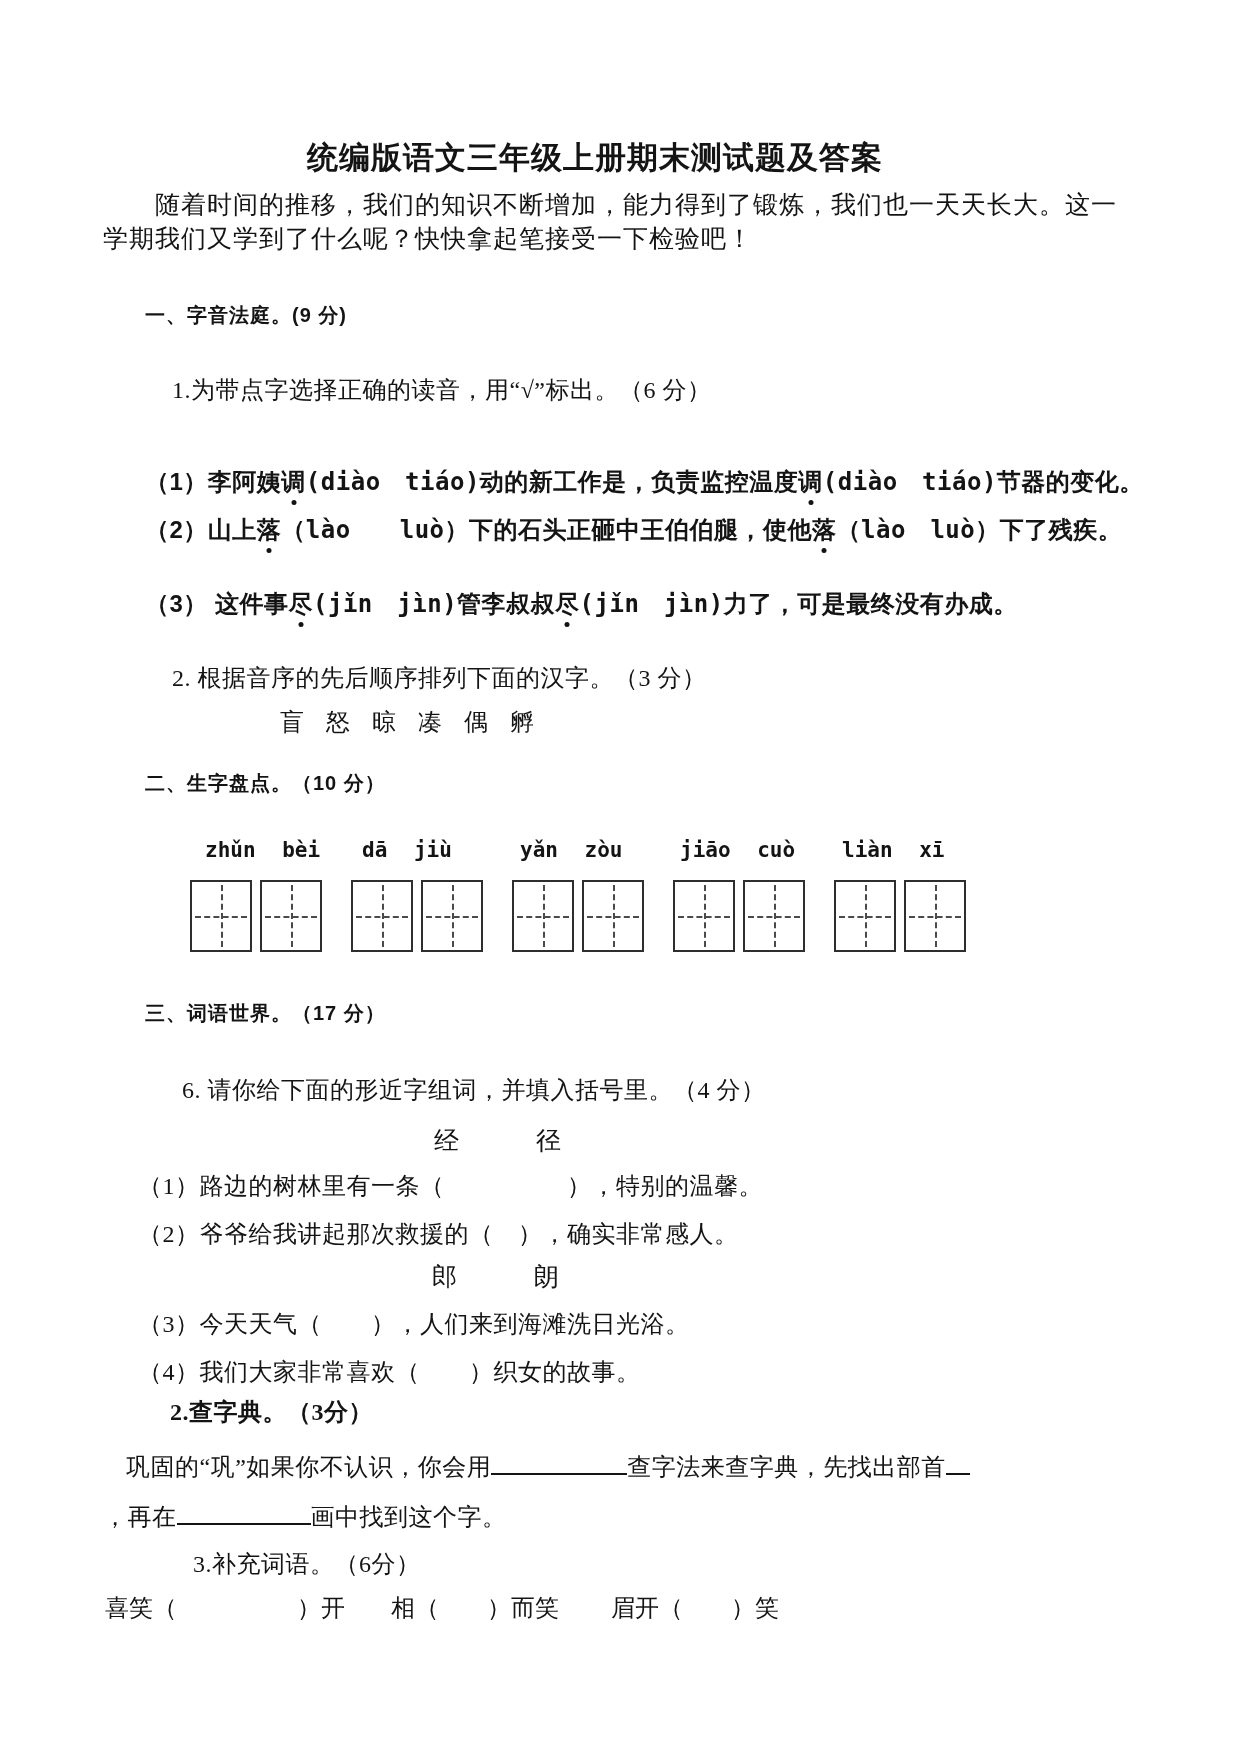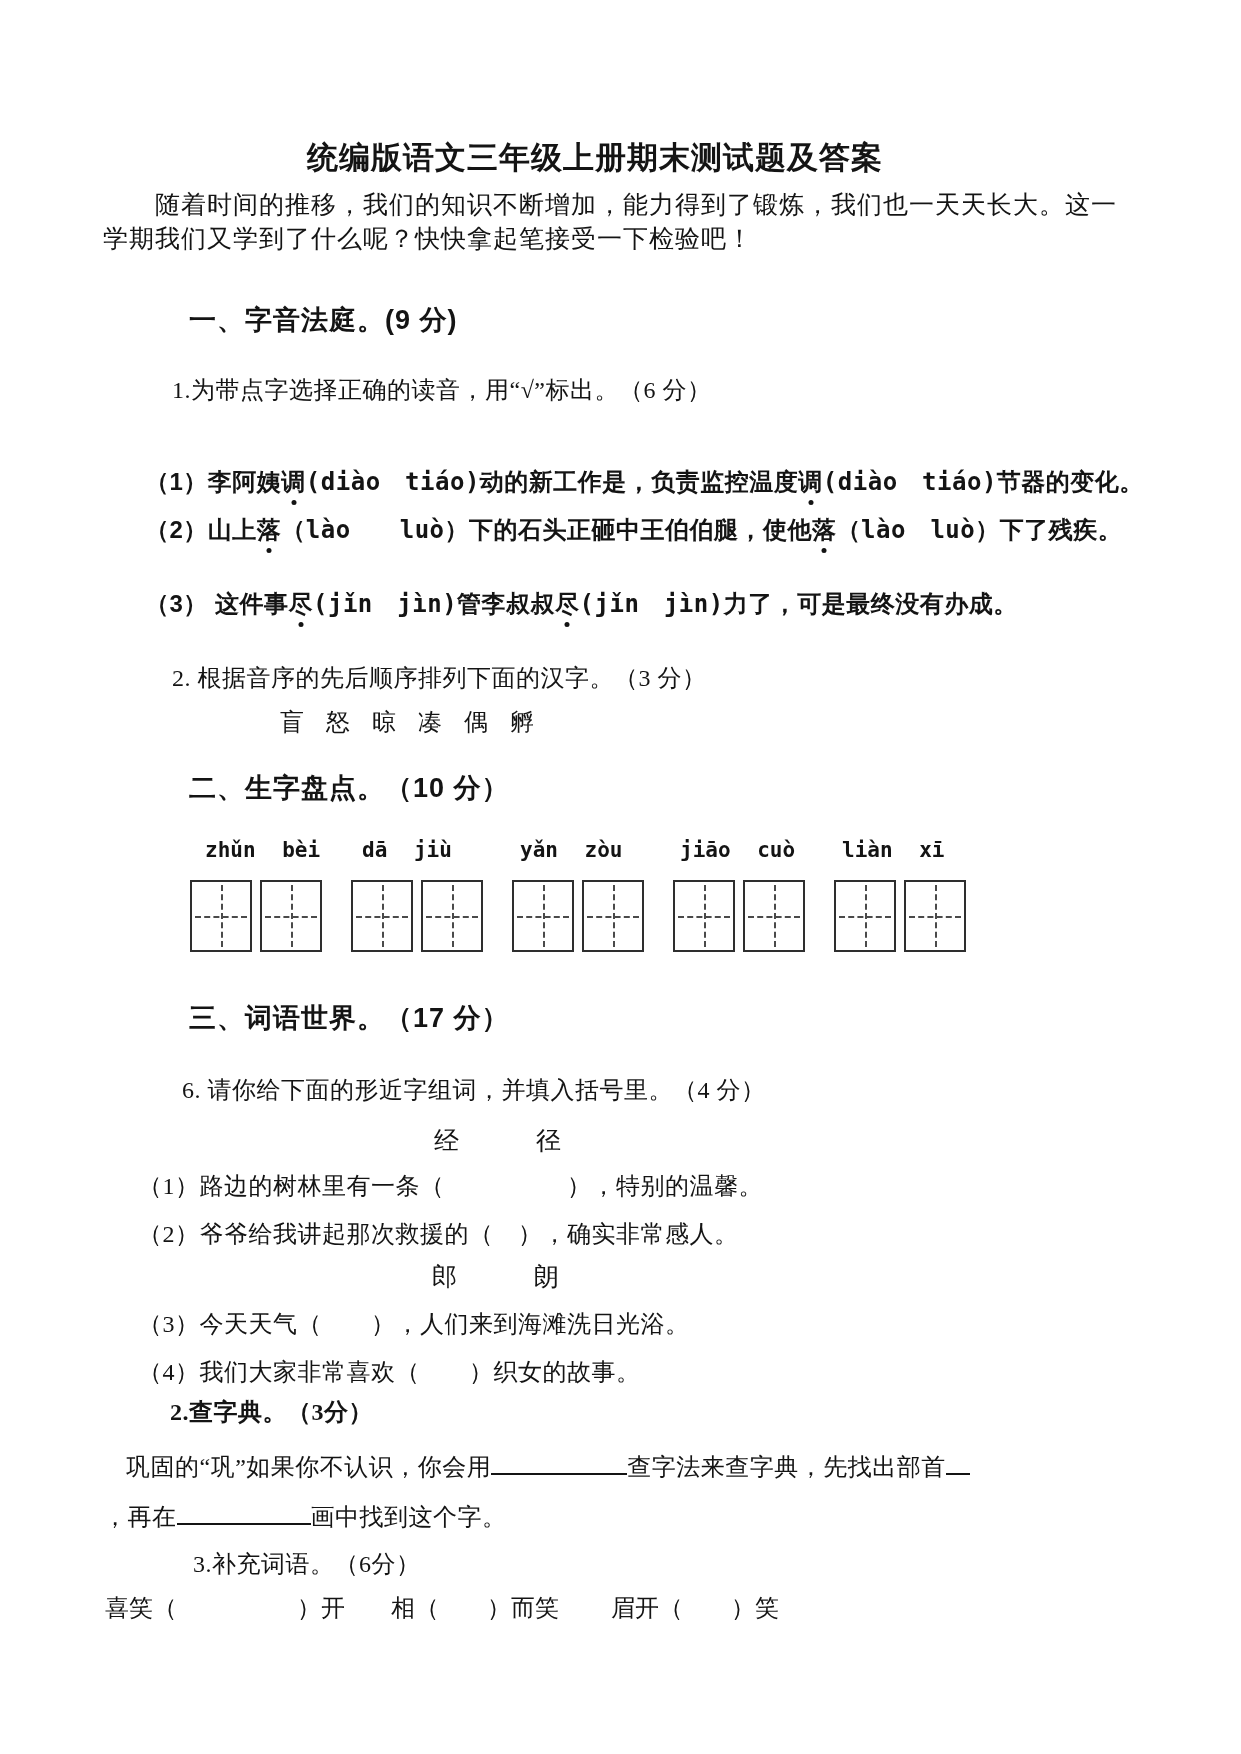--- a/index.html
+++ b/index.html
@@ -20,21 +20,21 @@
     top:128px;left:0;width:1190px;
     text-align:center;
     font-size:31px;font-weight:700;
     letter-spacing:1px;
     margin-top:9px;
   }
   .intro-line{font-size:25px;letter-spacing:1px;}
   .intro-1{top:188px;left:155px;}
   .intro-2{top:222px;left:103px;}
 
-  .heading{font-size:27px;font-weight:700;letter-spacing:1px;margin-left:44px;}
+  .heading{font-size:20px;font-weight:700;letter-spacing:1px;}
   .h1{top:302px;left:145px;}
   .h2{top:770px;left:145px;}
   .h3{top:1000px;left:145px;}
 
   .item{font-size:24px;letter-spacing:0.5px;}
   .q1-item1{top:374px;left:172px;}
   .q1-item2{top:662px;left:172px;}
   .q3-item1{top:1074px;left:182px;}
   .q3-item2{top:1396px;left:170px;font-weight:bold;}
   .q3-item3{top:1548px;left:170px;margin-left:23px;}

